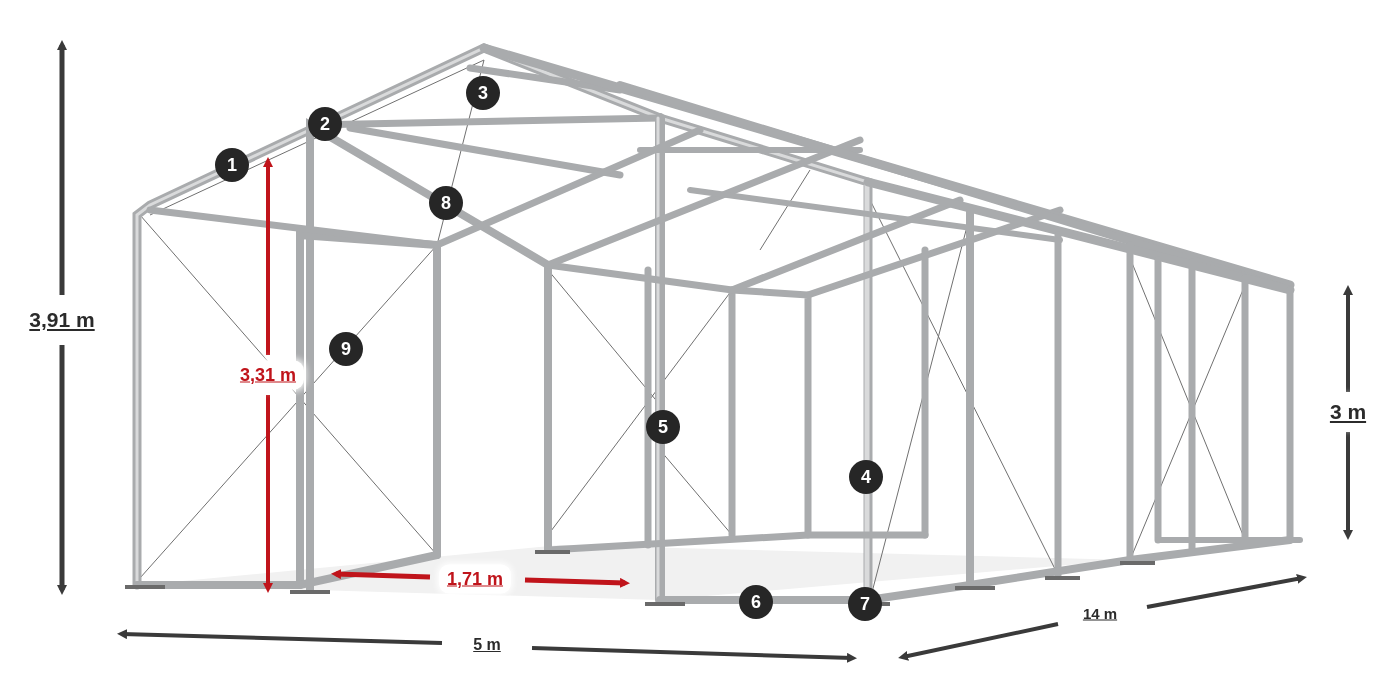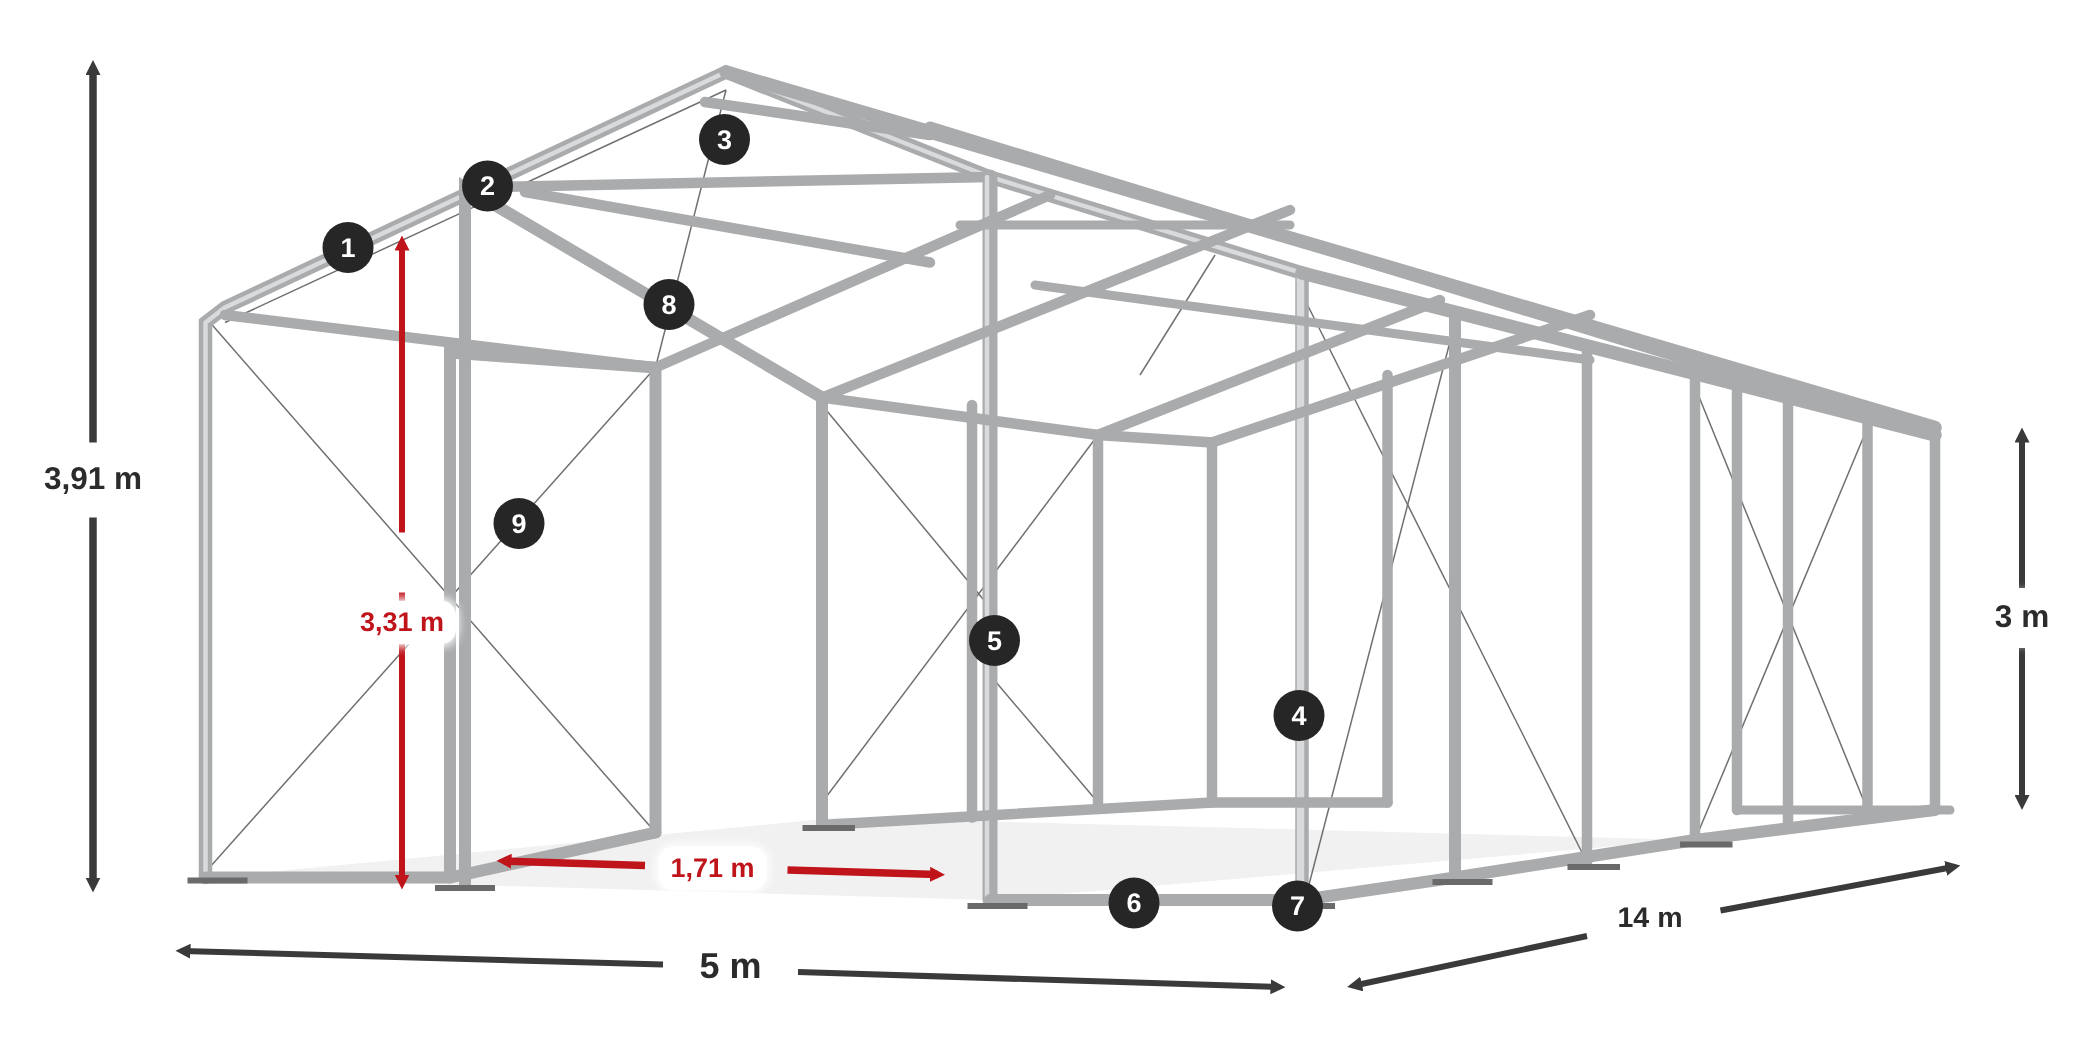--- a/index.html
+++ b/index.html
@@ -1,21 +1,21 @@
 <!DOCTYPE html>
 <html><head>
 <meta charset="utf-8">
 <style>
   html, body { margin: 0; padding: 0; background: #ffffff; }
   #stage { position: relative; width: 1400px; height: 700px; overflow: hidden; background: #ffffff; font-family: "Liberation Sans", sans-serif; }
   svg#frame { position: absolute; left: 0; top: 0; }
   .pipe { stroke: #a9abad; stroke-linecap: round; fill: none; }
   .pipe-hi { stroke: #d9dadb; stroke-linecap: round; fill: none; }
   .cable { stroke: #707070; stroke-width: 1; fill: none; }
-  .dim-label { position: absolute; transform: translate(-50%, -50%); background: #ffffff; border-radius: 10px; padding: 4px 8px; font-weight: bold; font-size: 20px; white-space: nowrap; box-shadow: 0 0 6px 2px rgba(255,255,255,0.9); }
+  .dim-label { position: absolute; transform: translate(-50%, -50%); background: #ffffff; border-radius: 10px; padding: 4px 8px; font-weight: bold; font-size: 20px; white-space: nowrap; box-shadow: 0 0 6px 2px rgba(255,255,255,0.9); text-decoration: underline; }
   .dim-dark { color: #2b2b2b; }
   .dim-red { color: #c0141b; }
   .marker { position: absolute; width: 34px; height: 34px; border-radius: 50%; background: #262626; color: #ffffff; font-weight: bold; font-size: 18px; display: flex; align-items: center; justify-content: center; transform: translate(-50%, -50%); }
 </style>
 </head>
 <body>
 
 <div id="stage">
   <svg id="frame" width="1400" height="700" viewBox="0 0 1400 700">
     <defs>
@@ -110,25 +110,25 @@
       <line x1="1348" y1="290" x2="1348" y2="392" stroke="#3a3a3a" stroke-width="4" marker-start="url(#ahDark)"></line>
       <line x1="1348" y1="432" x2="1348" y2="535" stroke="#3a3a3a" stroke-width="4" marker-end="url(#ahDark)"></line>
       <line x1="903" y1="657" x2="1058" y2="624" stroke="#3a3a3a" stroke-width="4" marker-start="url(#ahDark)"></line>
       <line x1="1147" y1="607" x2="1302" y2="578" stroke="#3a3a3a" stroke-width="4" marker-end="url(#ahDark)"></line>
       <line x1="122" y1="634" x2="442" y2="643" stroke="#3a3a3a" stroke-width="4" marker-start="url(#ahDark)"></line>
       <line x1="532" y1="648" x2="852" y2="658" stroke="#3a3a3a" stroke-width="4" marker-end="url(#ahDark)"></line>
     </g>
   </svg>
 
   <div class="dim-label dim-dark" style="left:62px; top:320px; font-size:21px;">3,91 m</div>
-  <div class="dim-label dim-red" style="left:268px; top:375px; font-size:18px;margin-top:40px;">3,31 m</div>
+  <div class="dim-label dim-red" style="left:268px; top:375px; font-size:18px;">3,31 m</div>
   <div class="dim-label dim-red" style="left:475px; top:579px; font-size:18px;">1,71 m</div>
   <div class="dim-label dim-dark" style="left:1348px; top:412px; font-size:21px;text-align:center;">3 m</div>
-  <div class="dim-label dim-dark" style="left:1100px; top:613px; font-size:19px;">14 m</div>
-  <div class="dim-label dim-dark" style="left:487px; top:645px; font-size:24px;">5 m</div>
+  <div class="dim-label dim-dark" style="left:1100px; top:613px; font-size:15px;">14 m</div>
+  <div class="dim-label dim-dark" style="left:487px; top:645px; font-size:16px;">5 m</div>
 
   <div class="marker" style="left:232px; top:165px;">1</div>
   <div class="marker" style="left:325px; top:124px;">2</div>
   <div class="marker" style="left:483px; top:93px;">3</div>
   <div class="marker" style="left:866px; top:477px;">4</div>
   <div class="marker" style="left:663px; top:427px;">5</div>
   <div class="marker" style="left:756px; top:602px;">6</div>
   <div class="marker" style="left:865px; top:604px;">7</div>
   <div class="marker" style="left:446px; top:203px;">8</div>
   <div class="marker" style="left:346px; top:349px;">9</div>

